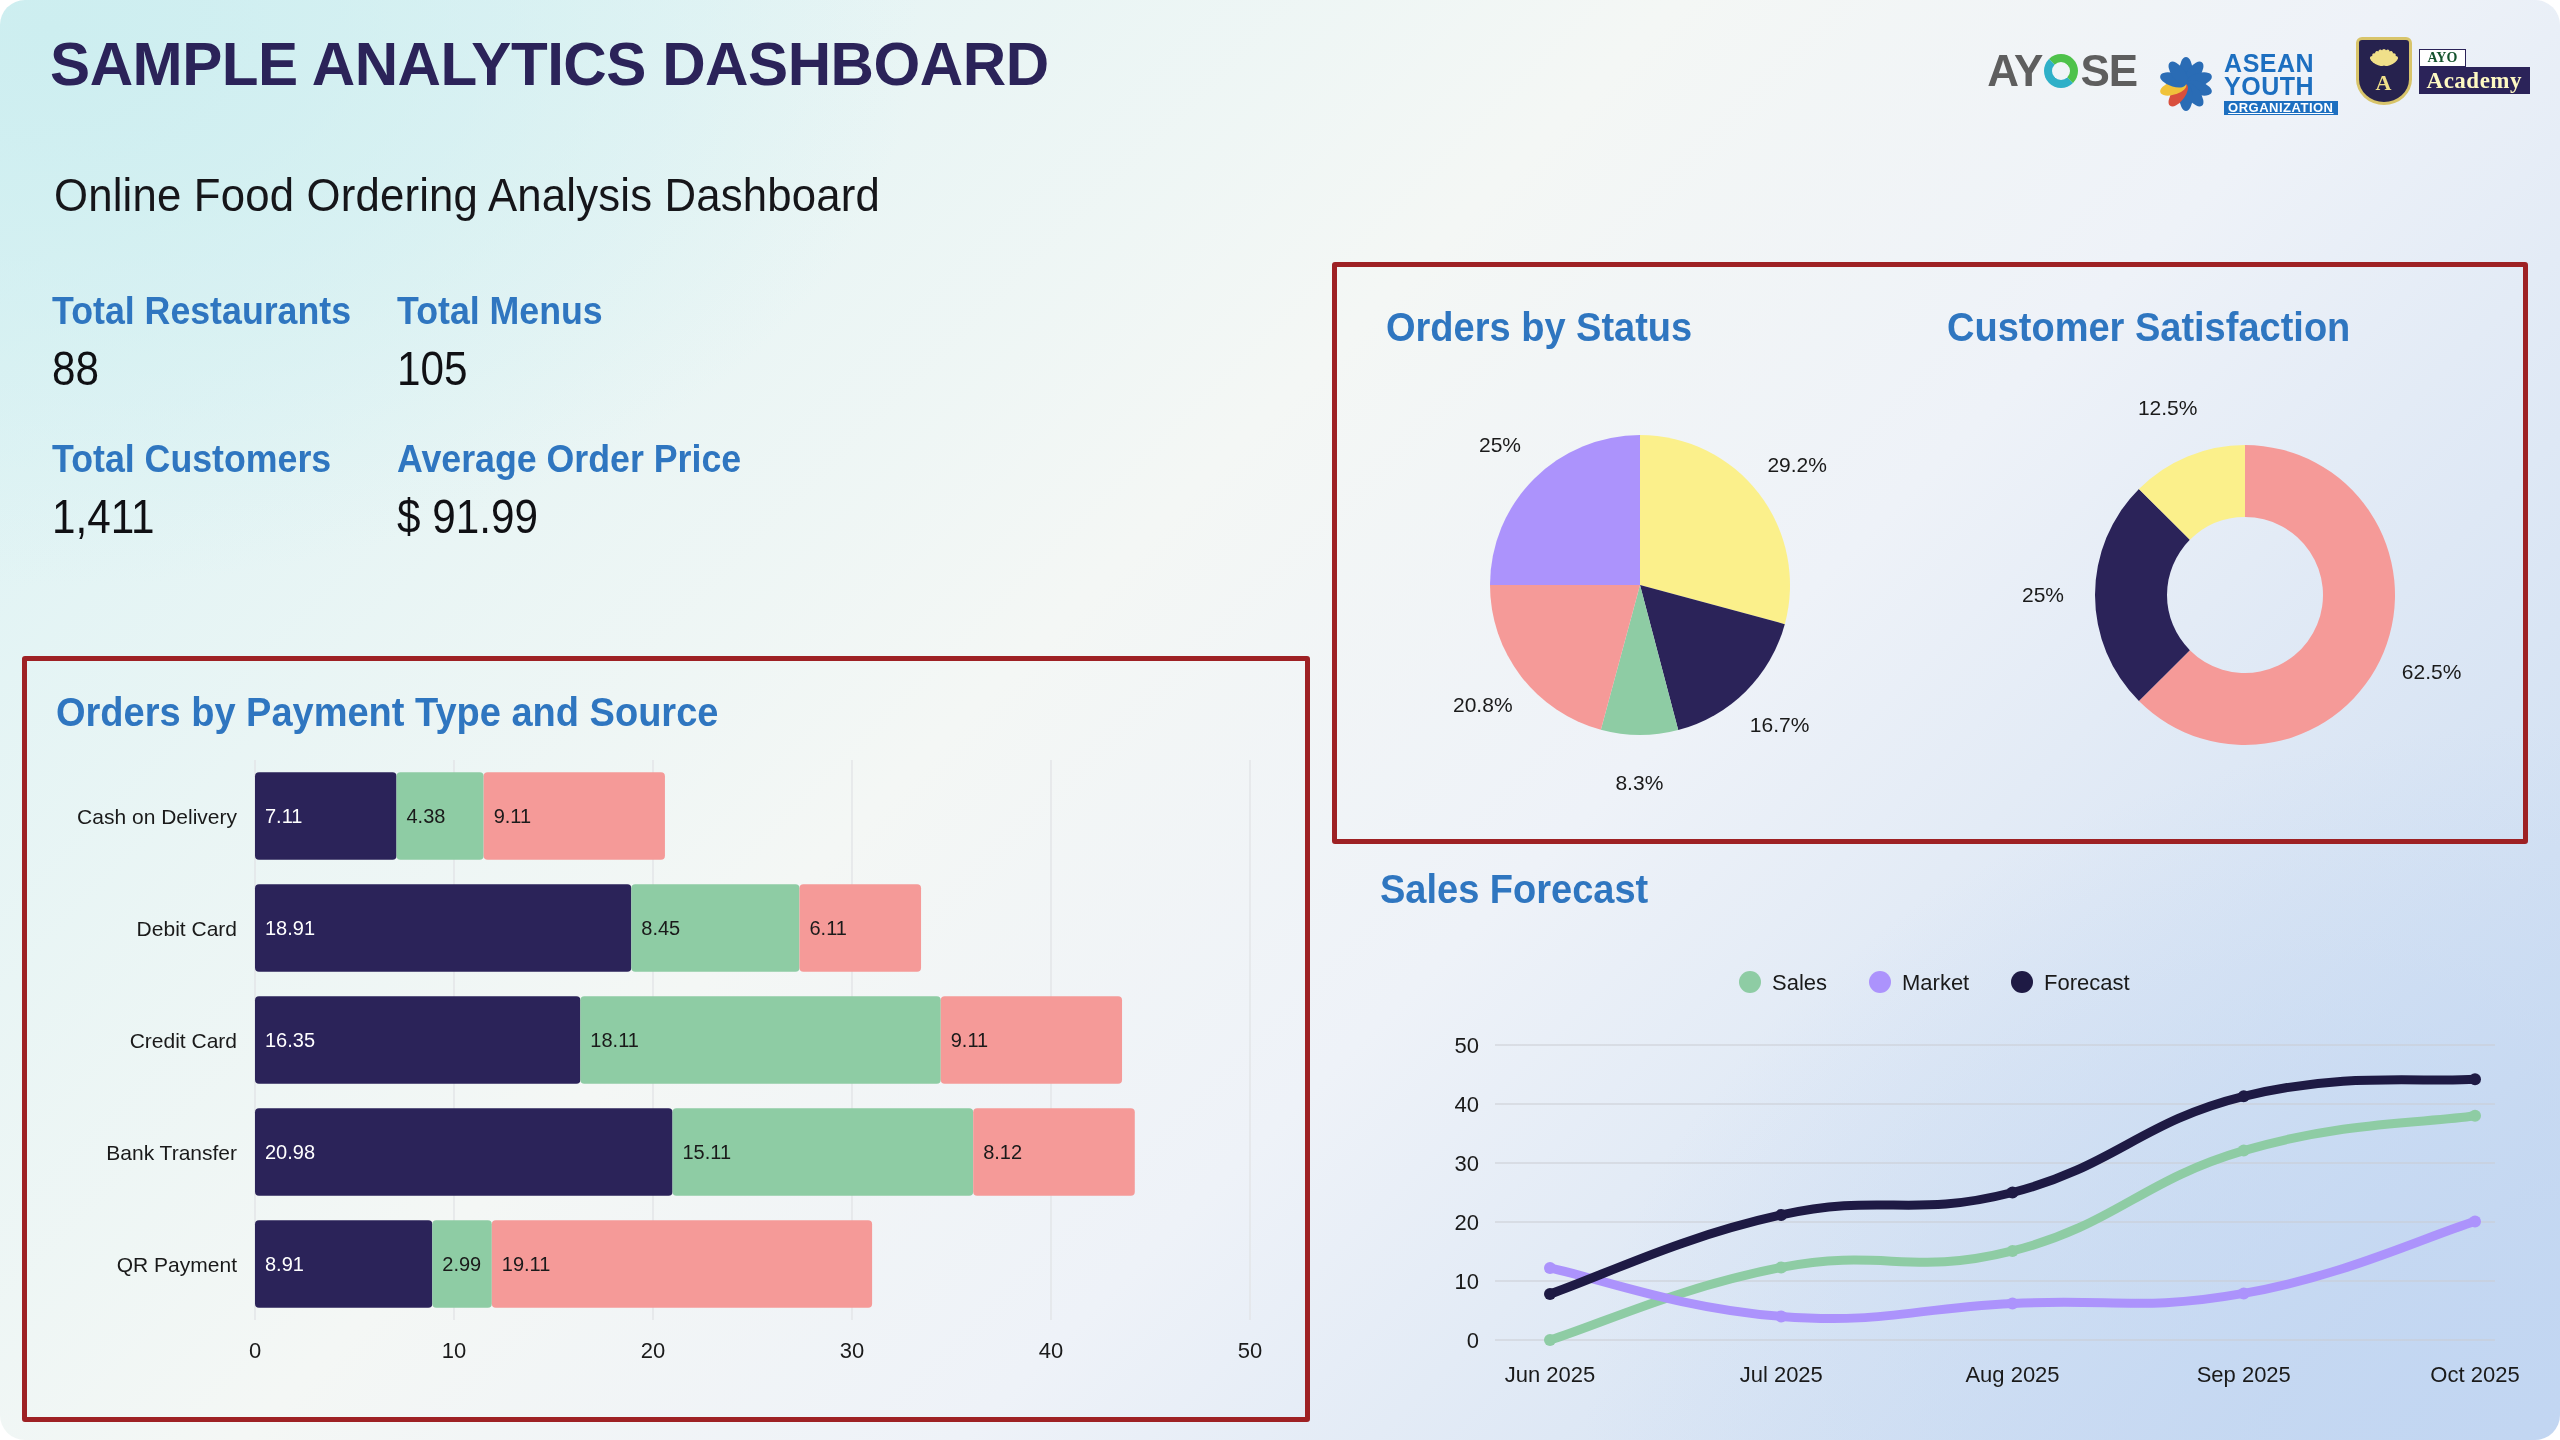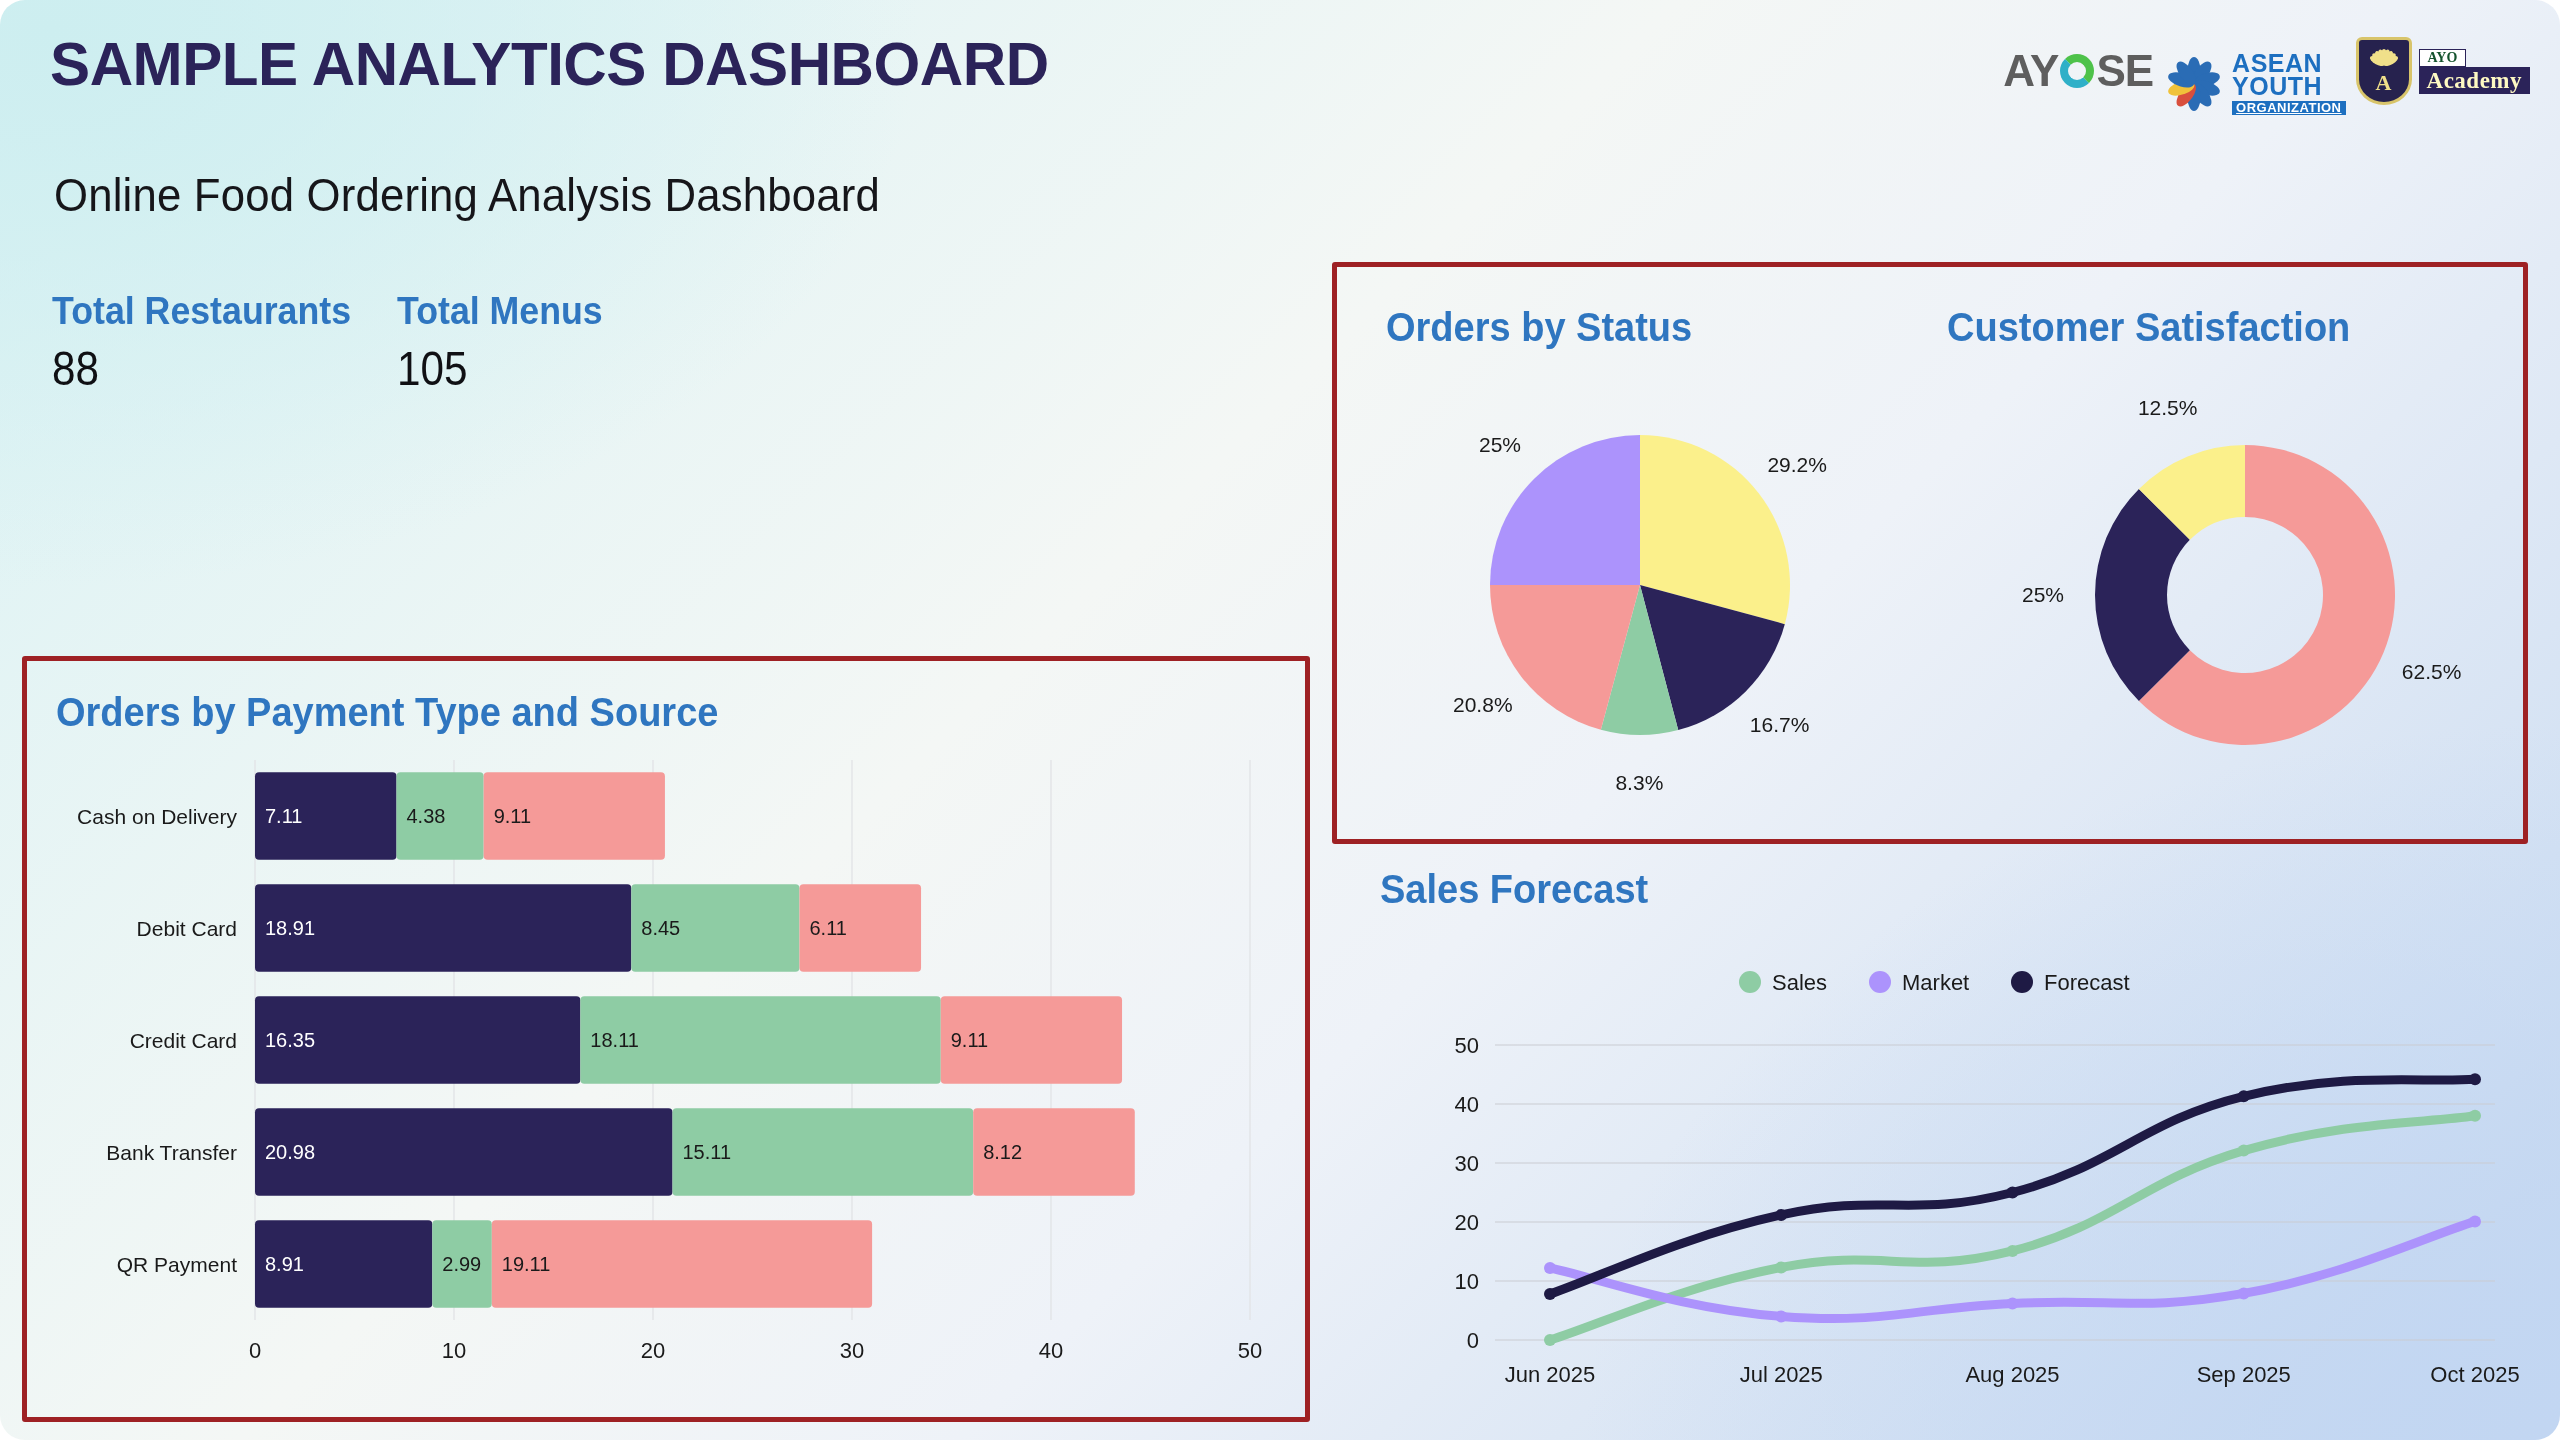--- a/index.html
+++ b/index.html
@@ -35,21 +35,21 @@
     font-size: 46px; font-weight: 400;
     color: #16161a;
     letter-spacing: 0.2px;
     transform: scaleX(0.95);
     transform-origin: left center;
   }
 
   
   #logo-bar {
     position: absolute; right: 30px; top: 26px;
-    height: 90px; display: flex; align-items: center; gap: 10px;
+    height: 90px; display: flex; align-items: center; gap: 18px;
   }
   .logo-ayose { display: flex; align-items: center; }
   .ayose-txt {
     font-size: 44px; font-weight: 800; color: #5e5e5e;
     letter-spacing: -1px; line-height: 1;
   }
   .ayose-ring {
     width: 34px; height: 34px; border-radius: 50%;
     border: 8px solid #2fb0c8;
     border-top-color: #4ec24a; border-right-color: #4ec24a;
@@ -208,20 +208,30 @@
 
   <div id="kpi-area">
     <div class="kpi-row">
       <div class="kpi" style="width:345px">
         <div class="kpi-label">Total Restaurants</div>
         <div class="kpi-value">88</div>
       </div>
       <div class="kpi" style="width:245px">
         <div class="kpi-label">Total Menus</div>
         <div class="kpi-value">105</div>
+      </div>
+    </div>
+    <div class="kpi-row" style="margin-top:42px">
+      <div class="kpi" style="width:345px">
+        <div class="kpi-label">Total Customers</div>
+        <div class="kpi-value">1,411</div>
+      </div>
+      <div class="kpi">
+        <div class="kpi-label">Average Order Price</div>
+        <div class="kpi-value">$ 91.99</div>
       </div>
     </div>
   </div>
 
   <div class="panel-border" id="pies-panel"></div>
   <div class="panel-border" id="bars-panel"></div>
 
   <div class="panel-title" id="title-orders-status">Orders by Status</div>
   <div class="panel-title" id="title-cust-sat">Customer Satisfaction</div>
   <div class="panel-title" id="title-payment">Orders by Payment Type and Source</div>

